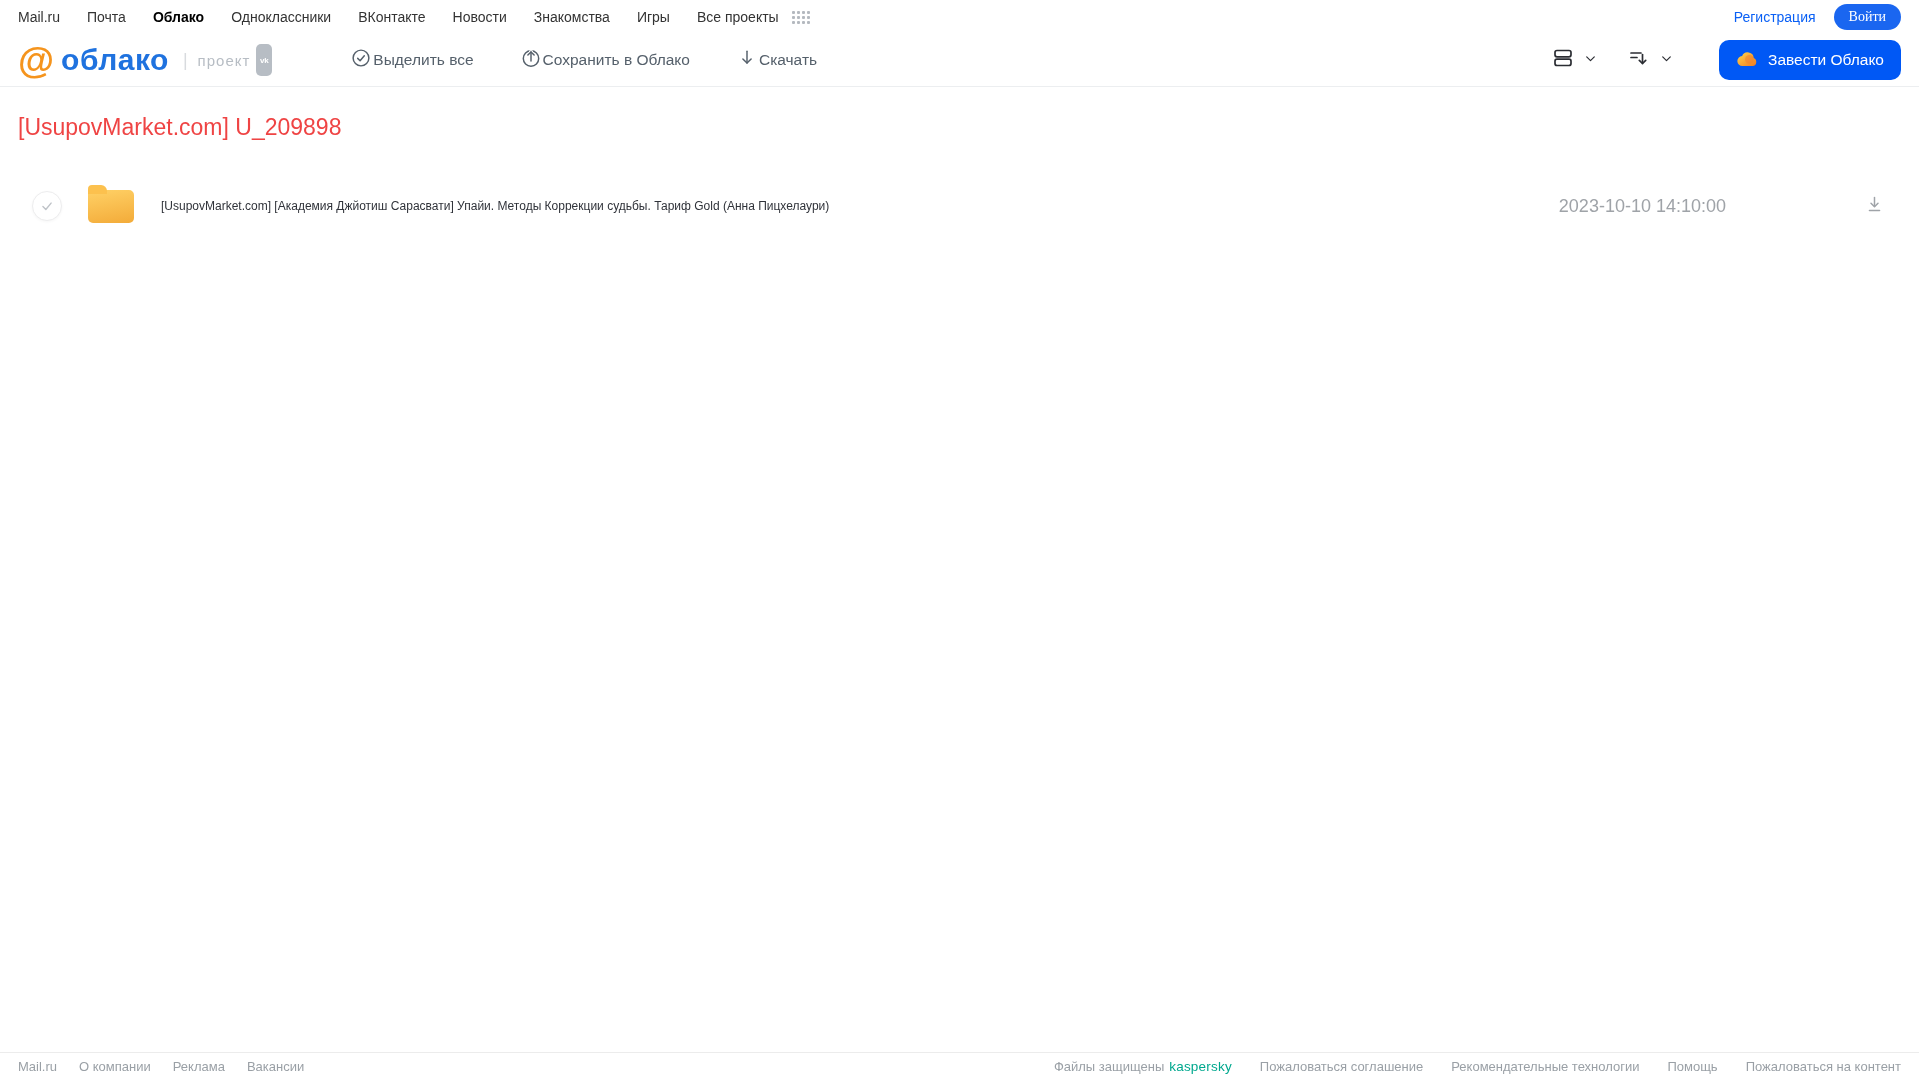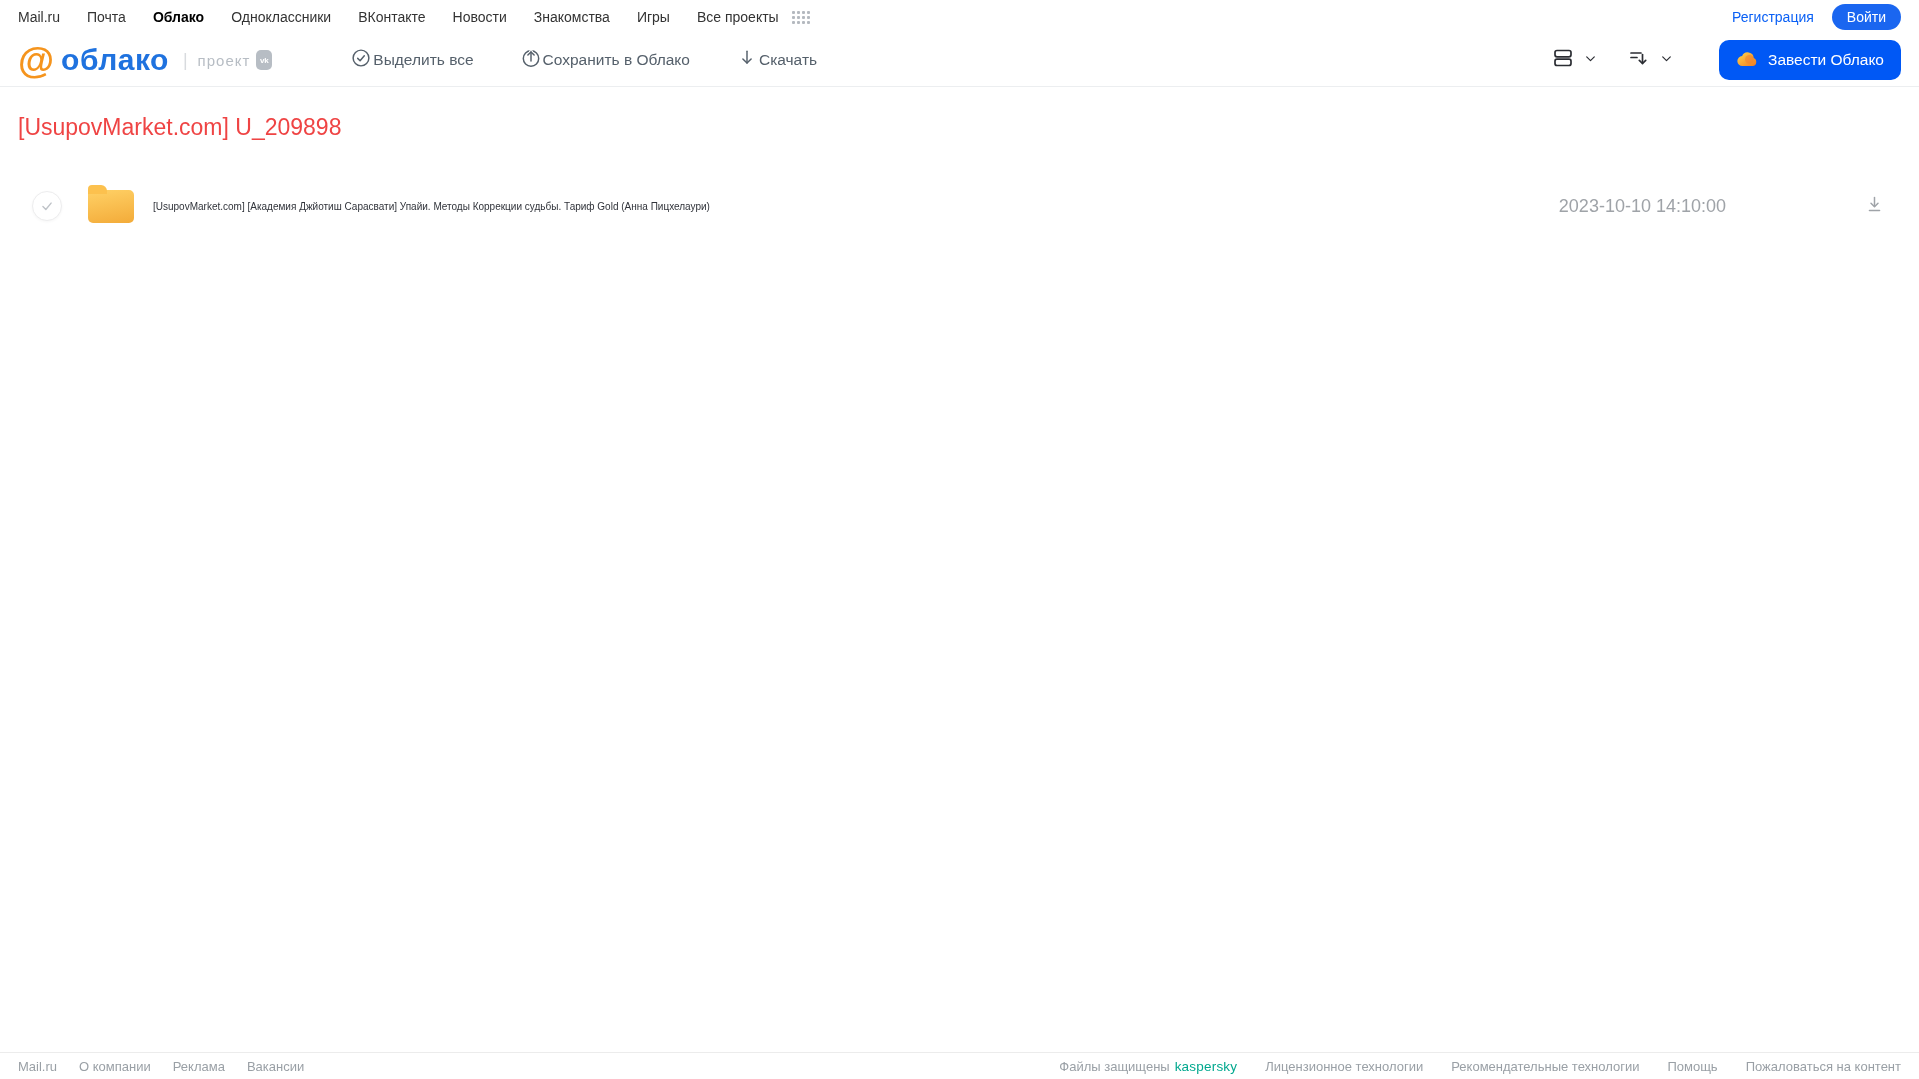--- a/index.html
+++ b/index.html
@@ -36,21 +36,21 @@
   .topbar-spacer { flex: 1; }
   .register-link { font-size: 14px; color: #0a60f5; margin-right: 18px; }
   .login-btn {
     background: #1a66f0;
     color: #fff;
     font-size: 14px;
     border: none;
     border-radius: 15px;
     padding: 5px 15px;
     cursor: pointer;
-    font-family: Liberation Sans, sans-serif;
+    font-family: Liberation Serif, serif;
   }
 
   
   .header {
     height: 53px;
     display: flex;
     align-items: center;
     padding: 0 18px;
     border-bottom: 1px solid #eceef0;
     flex: none;
@@ -66,21 +66,21 @@
   .logo-word {
     font-size: 30px;
     font-weight: bold;
     color: #1f72df;
     letter-spacing: 0.5px;
     line-height: 1;
   }
   .logo-sep { color: #d8dbde; font-size: 18px; margin: 0 10px 0 14px; font-weight: 300; }
   .project-label { font-size: 15px; color: #b7bdc4; letter-spacing: 1px; margin-right: 6px; }
   .vk-badge {
-    width: 16px; height: 20px;
+    width: 16px; height: 32px;
     border-radius: 5px;
     background: #b7bdc4;
     color: #fff;
     font-size: 8px;
     font-weight: bold;
     display: flex; align-items: center; justify-content: center;
     text-transform: lowercase;
   }
 
   .toolbar { display: flex; align-items: center; gap: 46px; margin-left: 78px; }
@@ -147,22 +147,22 @@
   }
   .folder-icon::before {
     content: "";
     position: absolute;
     top: -5px; left: 0;
     width: 19px; height: 9px;
     border-radius: 4px 6px 0 0;
     background: #fcc14e;
   }
   .file-name {
-    margin-left: 19px;
-    font-size: 10px;
+    margin-left: 27px;
+    font-size: 12px;
     color: #30333a;
     white-space: nowrap;
     overflow: hidden;
     text-overflow: ellipsis;
   }
   .row-spacer { flex: 1; }
   .file-date {
     font-size: 18px;
     color: #9fa3a8;
     white-space: nowrap;
@@ -345,18 +345,18 @@
     <a>Mail.ru</a>
     <a>О компании</a>
     <a>Реклама</a>
     <a>Вакансии</a>
   </div>
   <div class="footer-right">
     <span class="kaspersky-note">
       <span>Файлы защищены</span>
       <span class="kaspersky-brand">kaspersky</span>
     </span>
-    <a>Лицензионное технологии</a>
+    <a>Пожаловаться соглашение</a>
     <a>Рекомендательные технологии</a>
     <a>Помощь</a>
     <a>Пожаловаться на контент</a>
   </div>
 </div>
 
 </body></html>

